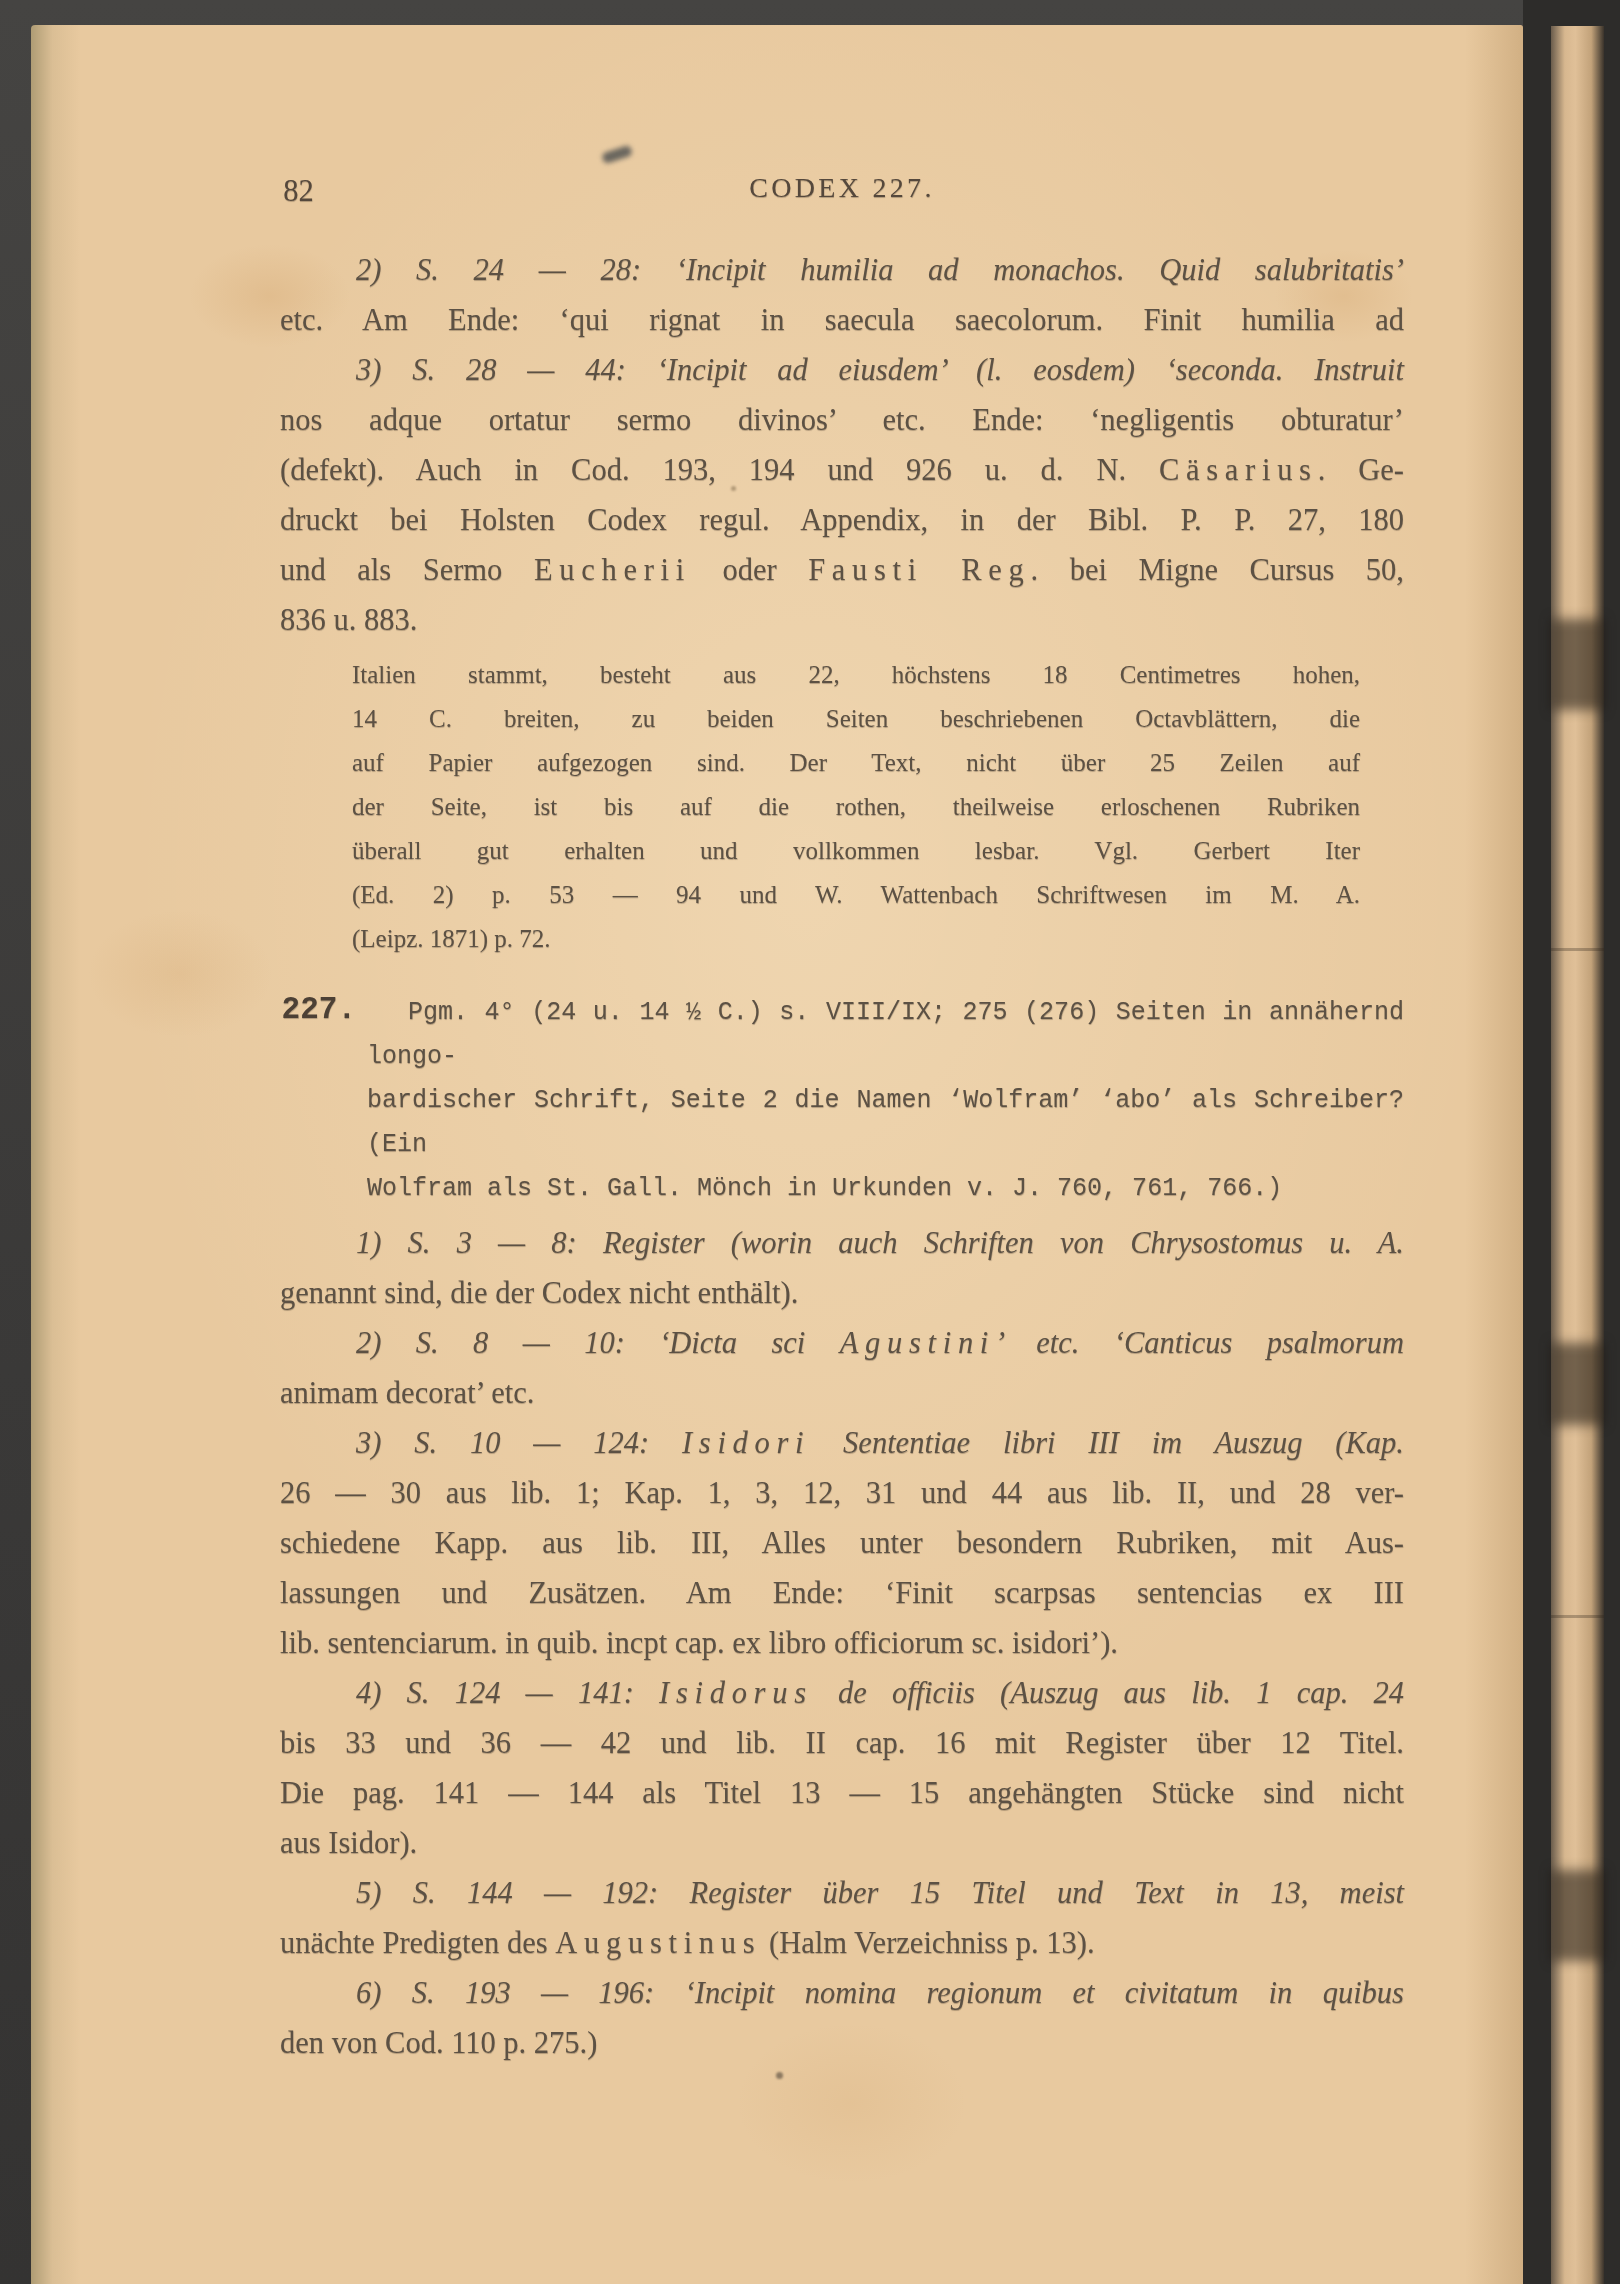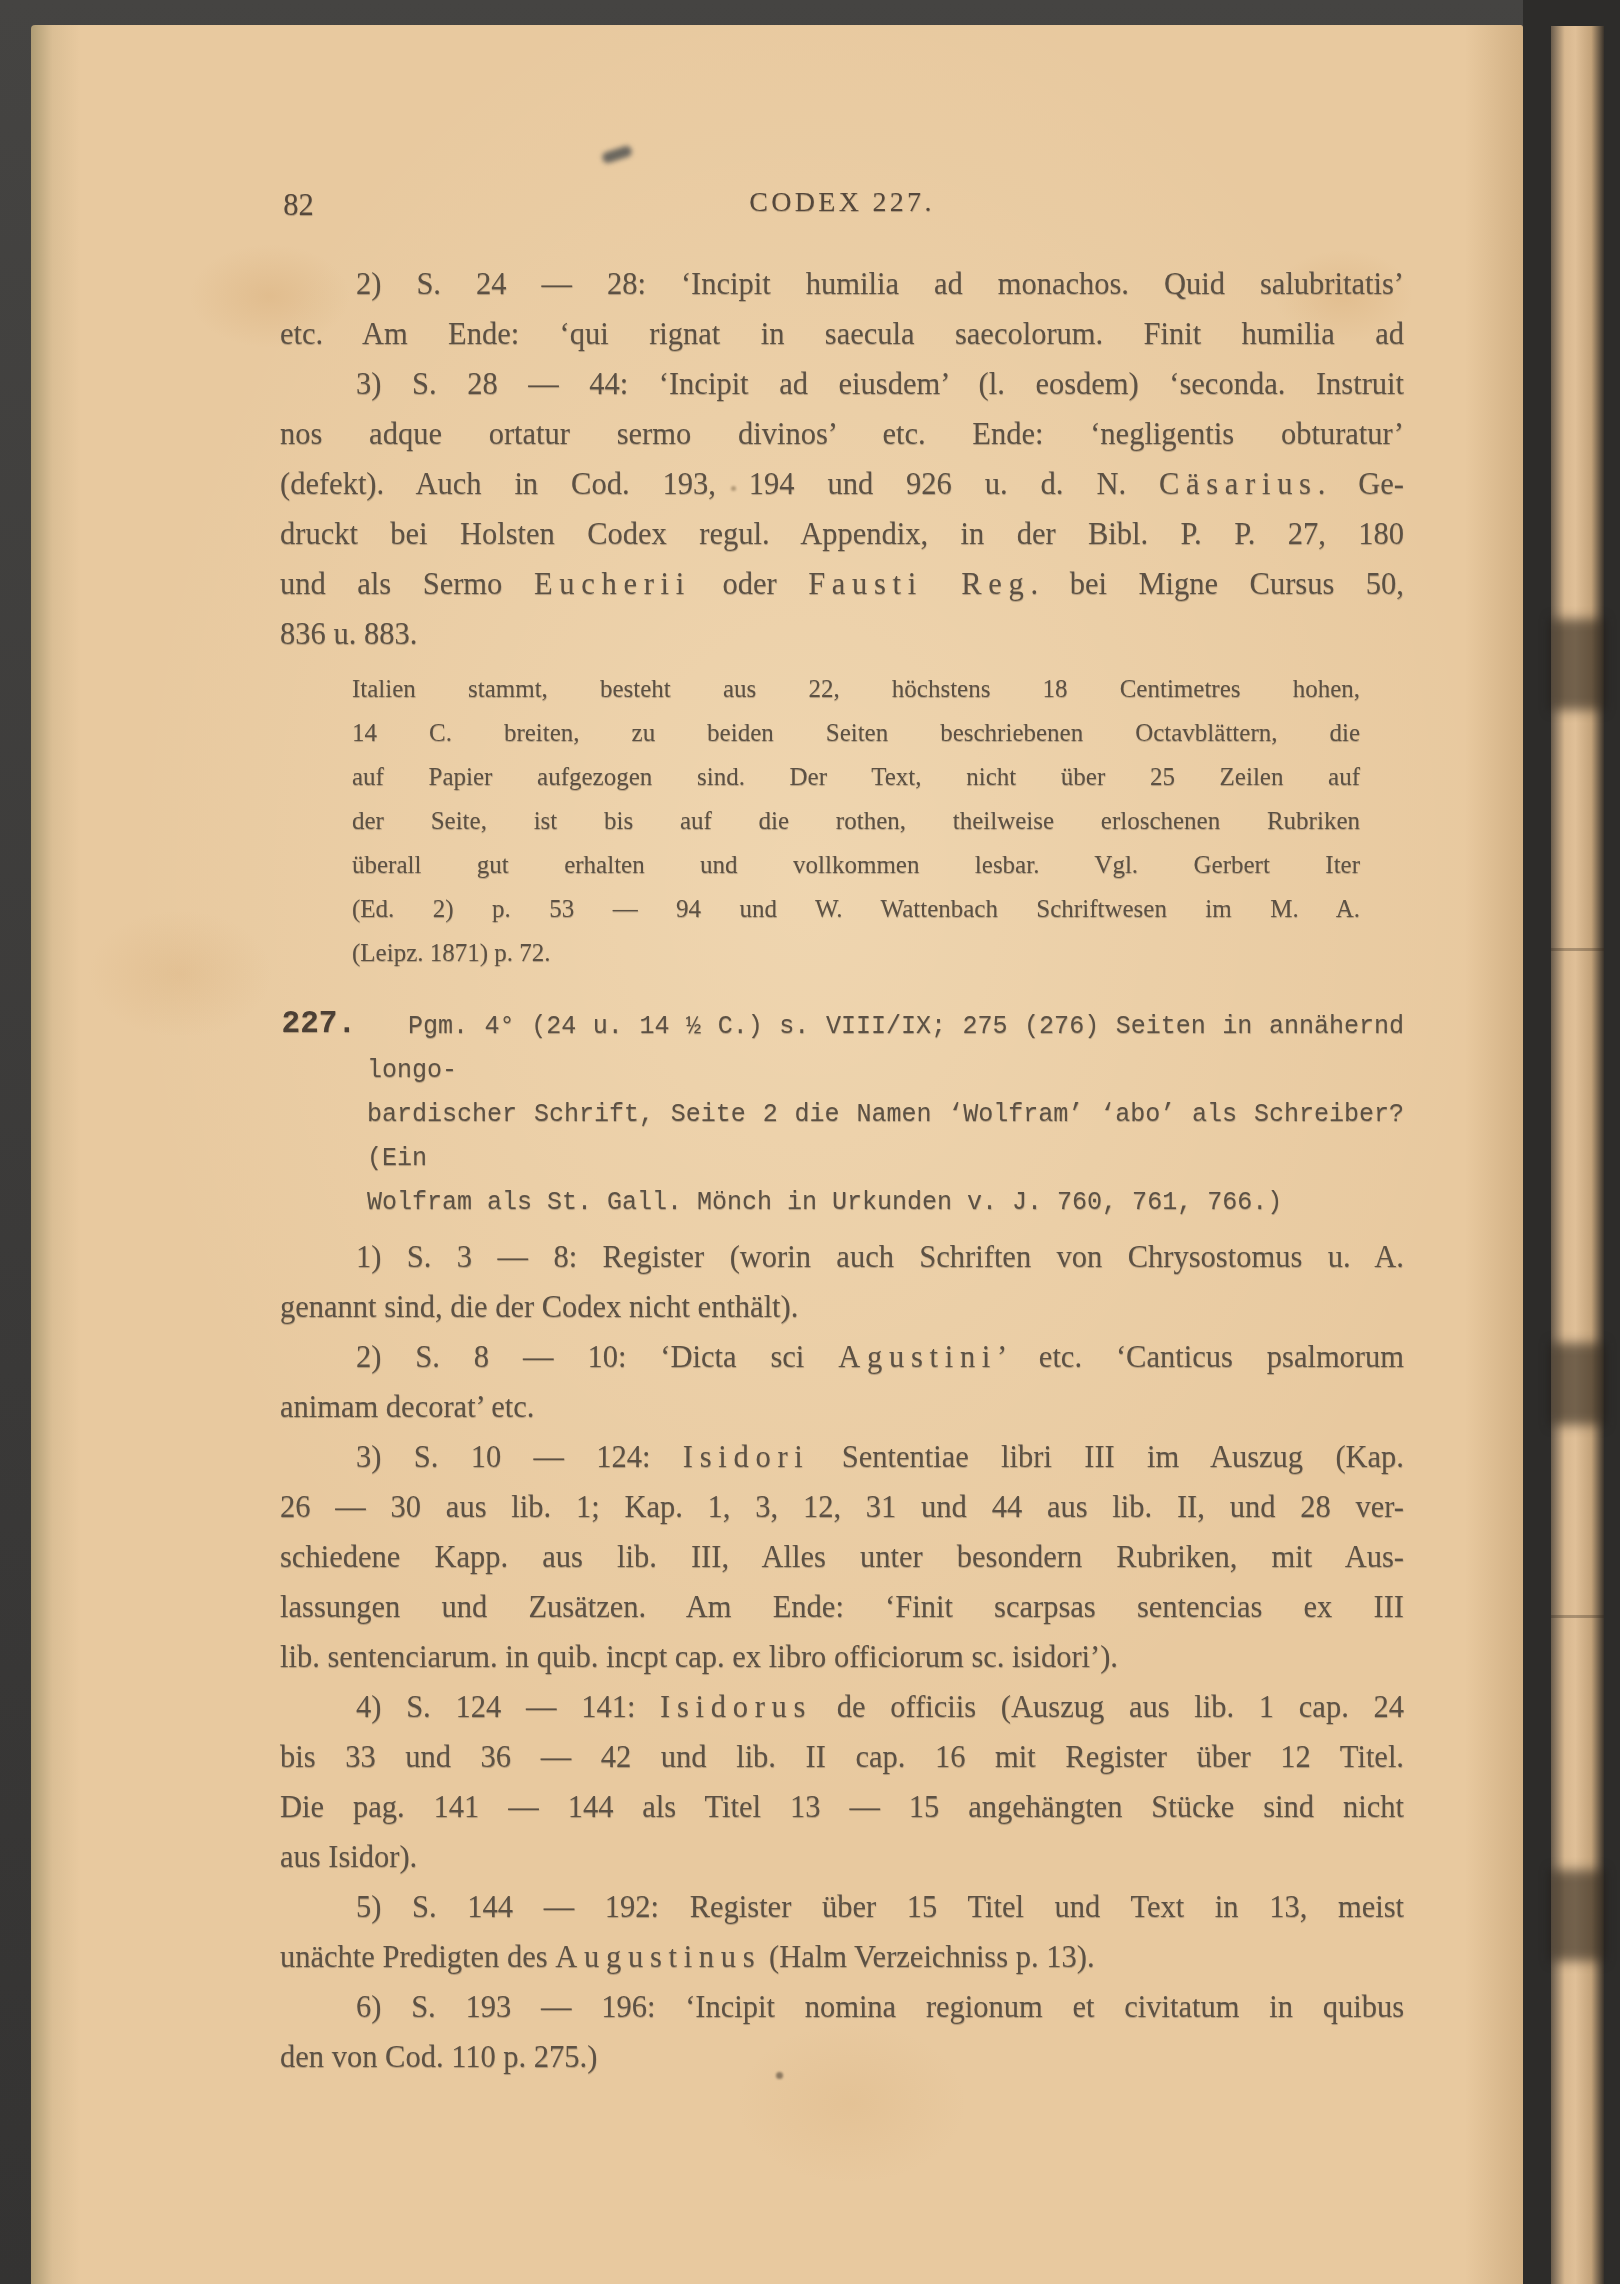--- a/index.html
+++ b/index.html
@@ -17,34 +17,34 @@
           radial-gradient(132px 91px at 10% 42%, rgba(190,134,70,0.14), rgba(190,134,70,0) 70%),
           radial-gradient(165px 115px at 55% 92%, rgba(190,134,70,0.10), rgba(190,134,70,0) 70%),
           #e8c99f;}
   
   .edge{position:absolute;top:0;right:0;width:97px;height:100%;background:#2d2c2a;}
   .sliver{position:absolute;left:28px;top:26px;bottom:0;width:53px;
           background:linear-gradient(90deg,#6a5c4c 0%,#d7b78f 26%,#e0c098 46%,#c2a27a 76%,#3a332b 100%);}
   .sliver-line{position:absolute;left:0;width:100%;background:rgba(45,35,25,0.30);height:3.3px;}
   .sliver-smudge{position:absolute;left:0;width:100%;background:rgba(25,20,15,0.55);filter:blur(5.8px);}
   
-  .column{position:absolute;left:249px;top:161px;width:1124px;color:#5c5144;
+  .column{position:absolute;left:249px;top:147px;width:1124px;color:#5c5144;
           text-shadow:0.3px 0.5px 0.7px rgba(76,64,50,0.35);}
   .headrow{position:relative;height:38px;margin-bottom:35px;}
   .pagenum{position:absolute;left:3.3px;top:1.6px;font-size:30.5px;color:#55483c;}
   .runhead{display:block;text-align:center;font-size:28px;letter-spacing:3.3px;color:#55483c;}
   .para{position:relative;}
   .body{font-size:30.5px;line-height:50px;}
   .petit{font-size:25px;line-height:44px;}
   .desc{margin:8.2px 44px 5px 72px;}
   .entry{margin-top:30px;margin-bottom:6.6px;padding-left:87px;line-height:44px;font-family:Liberation Mono, monospace;}
   .entry .num{position:absolute;left:1.6px;top:-3.3px;font-size:31px;font-weight:700;color:#4c4035;}
   .line{text-align:justify;text-align-last:justify;white-space:normal;}
   .line.last{text-align-last:left;}
-  .body .line.first{text-indent:76px;}
+  .body .line.first{text-indent:76px;font-style:italic;}
   .desc .line.first{text-indent:33px;}
   .entry .line.first{text-indent:41px;}
   .sp{letter-spacing:0.22em;}
   
   .smudge{position:absolute;left:571px;top:124px;width:30px;height:10.7px;background:#6b675f;
           filter:blur(2.5px);transform:rotate(-18deg);border-radius:5px;}
   .speck1{position:absolute;left:745px;top:2047px;width:7.4px;height:7.4px;border-radius:50%;
           background:rgba(92,80,64,0.65);filter:blur(0.8px);}
   .speck2{position:absolute;left:700px;top:461px;width:5px;height:5px;border-radius:50%;
           background:rgba(120,100,70,0.5);filter:blur(0.8px);}

